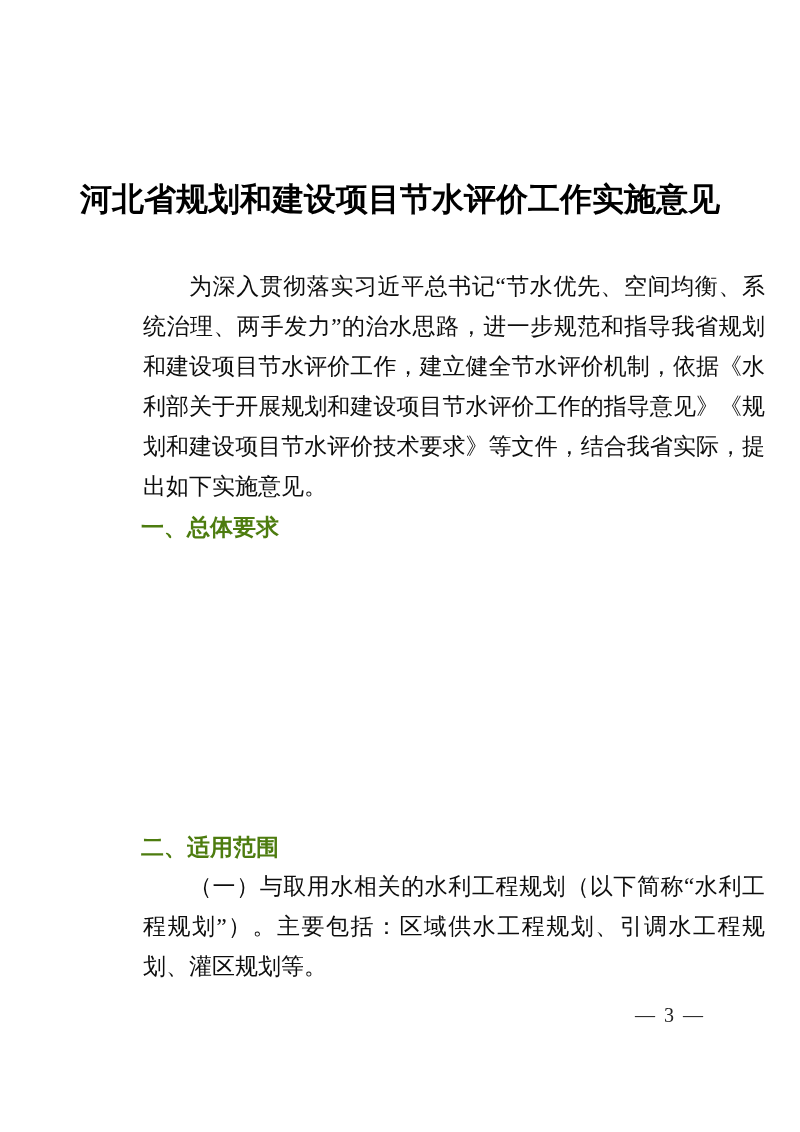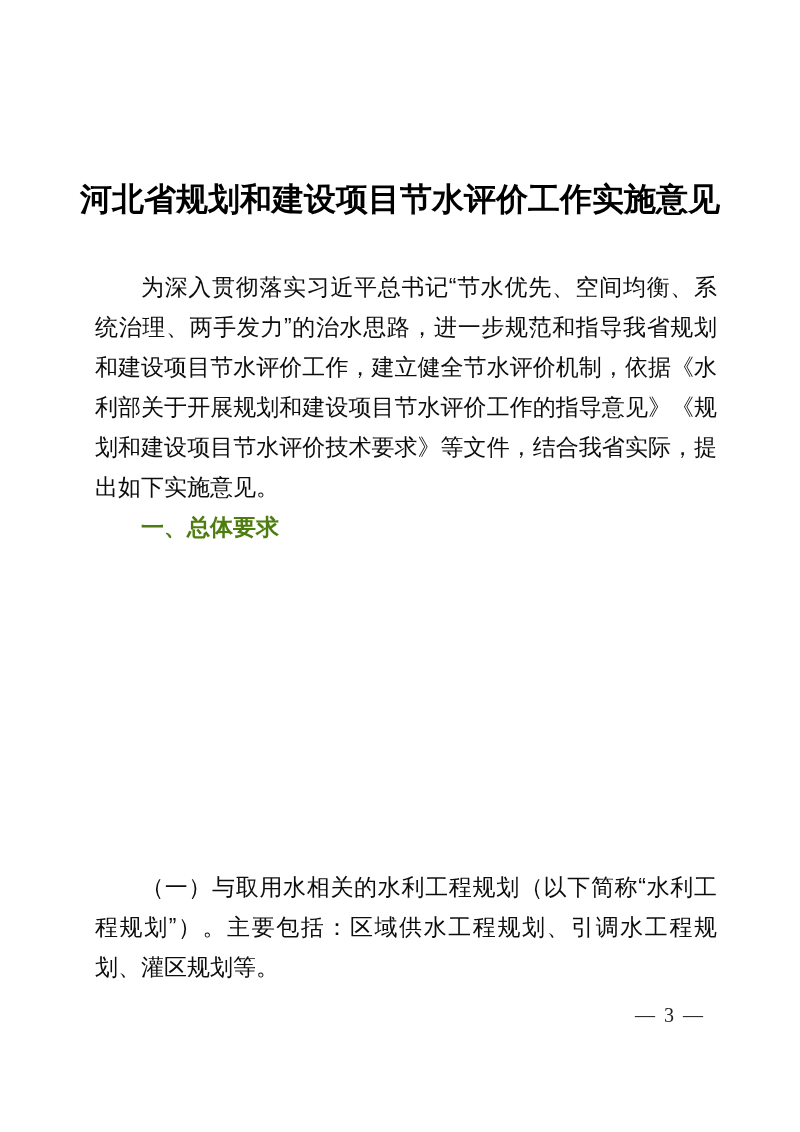--- a/index.html
+++ b/index.html
@@ -34,21 +34,22 @@
     position: absolute;
     left: 95px;
     width: 622px;
     font-size: 23px;
     line-height: 40px;
     color: #0d0d0d;
   }
   .para {
     text-align: justify;
     text-indent: 2em;
-    font-family: Liberation Sans, sans-serif;
+    font-family: Liberation Serif, serif;
+    margin-left: 48px;
   }
   .heading {
     font-family: "Liberation Sans", "DejaVu Sans", sans-serif;
     font-weight: bold;
     text-indent: 2em;
     font-size: 23px;
     color: #4d7c0f;
   }
   .p1 { top: 267px; }
   .h1 { top: 507px; }
@@ -71,18 +72,19 @@
 
 <div class="page">
 
   <div class="doc-title">河北省规划和建设项目节水评价工作实施意见</div>
 
   <div class="body-block para p1">为深入贯彻落实习近平总书记“节水优先、空间均衡、系统治理、两手发力”的治水思路，进一步规范和指导我省规划和建设项目节水评价工作，建立健全节水评价机制，依据《水利部关于开展规划和建设项目节水评价工作的指导意见》《规划和建设项目节水评价技术要求》等文件，结合我省实际，提出如下实施意见。</div>
 
   <div class="body-block heading h1">一、总体要求</div>
 
 
+  <div class="body-block heading h2">二、适用范围</div>
 
   <div class="body-block para p3">（一）与取用水相关的水利工程规划（以下简称“水利工程规划”）。主要包括：区域供水工程规划、引调水工程规划、灌区规划等。</div>
 
   <div class="page-footer">— 3 —</div>
 
 </div>
 
 </body></html>

